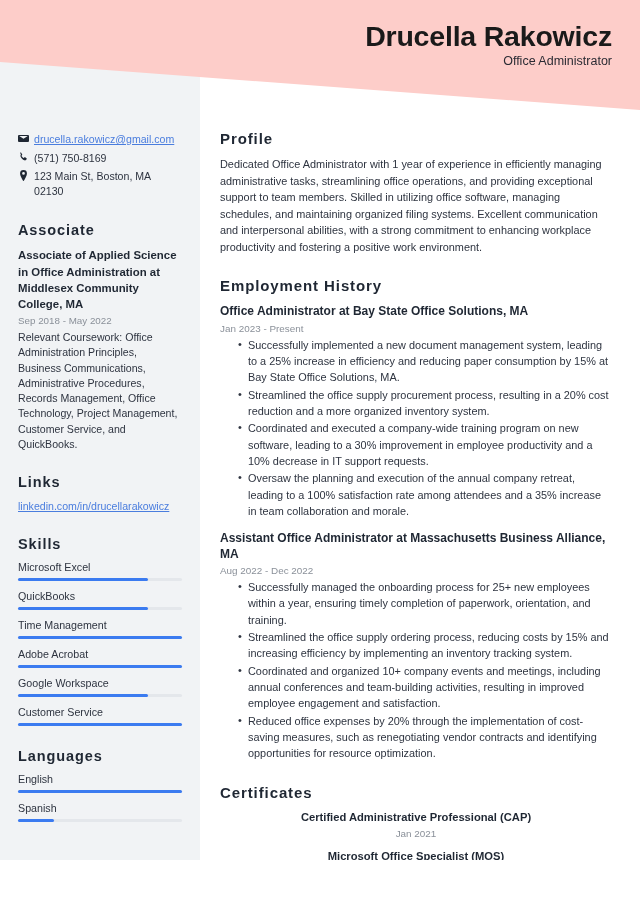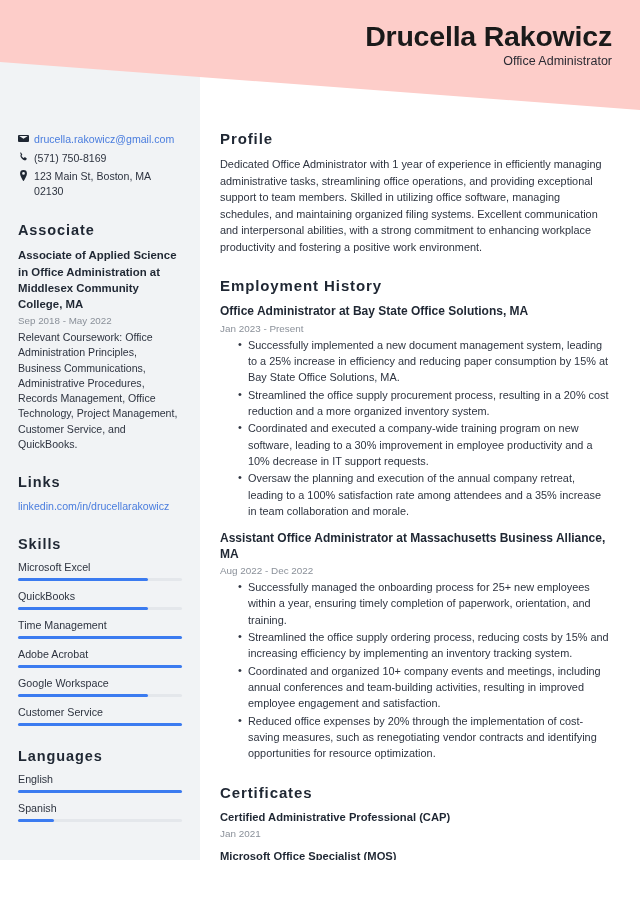--- a/index.html
+++ b/index.html
@@ -91,20 +91,21 @@
     display: flex;
     justify-content: flex-start;
     color: #1f2733;
   }
   .contact-ico svg { display: block; }
 
   .contact-txt { flex: 1; }
 
   .link-blue {
     color: #4a7dde;
+    text-decoration: underline;
     word-break: break-all;
   }
 
   .side-head {
     font-size: 14.5px;
     font-weight: bold;
     color: #1f2733;
     letter-spacing: 0.9px;
     margin-bottom: 9px;
   }
@@ -213,21 +214,21 @@
   }
   ul.bullets li::before {
     content: "\2022";
     position: absolute;
     left: 0;
     top: -1px;
     color: #2e3440;
     font-size: 11px;
   }
 
-  .cert-item { margin-bottom: 10px; }
+  .cert-item { margin-bottom: 10px; text-align: center; }
   .cert-title {
     font-size: 11.2px;
     font-weight: bold;
     color: #1f2733;
     line-height: 1.35;
   }
   .cert-date {
     font-size: 9.9px;
     color: #8a9099;
     margin-top: 3px;

